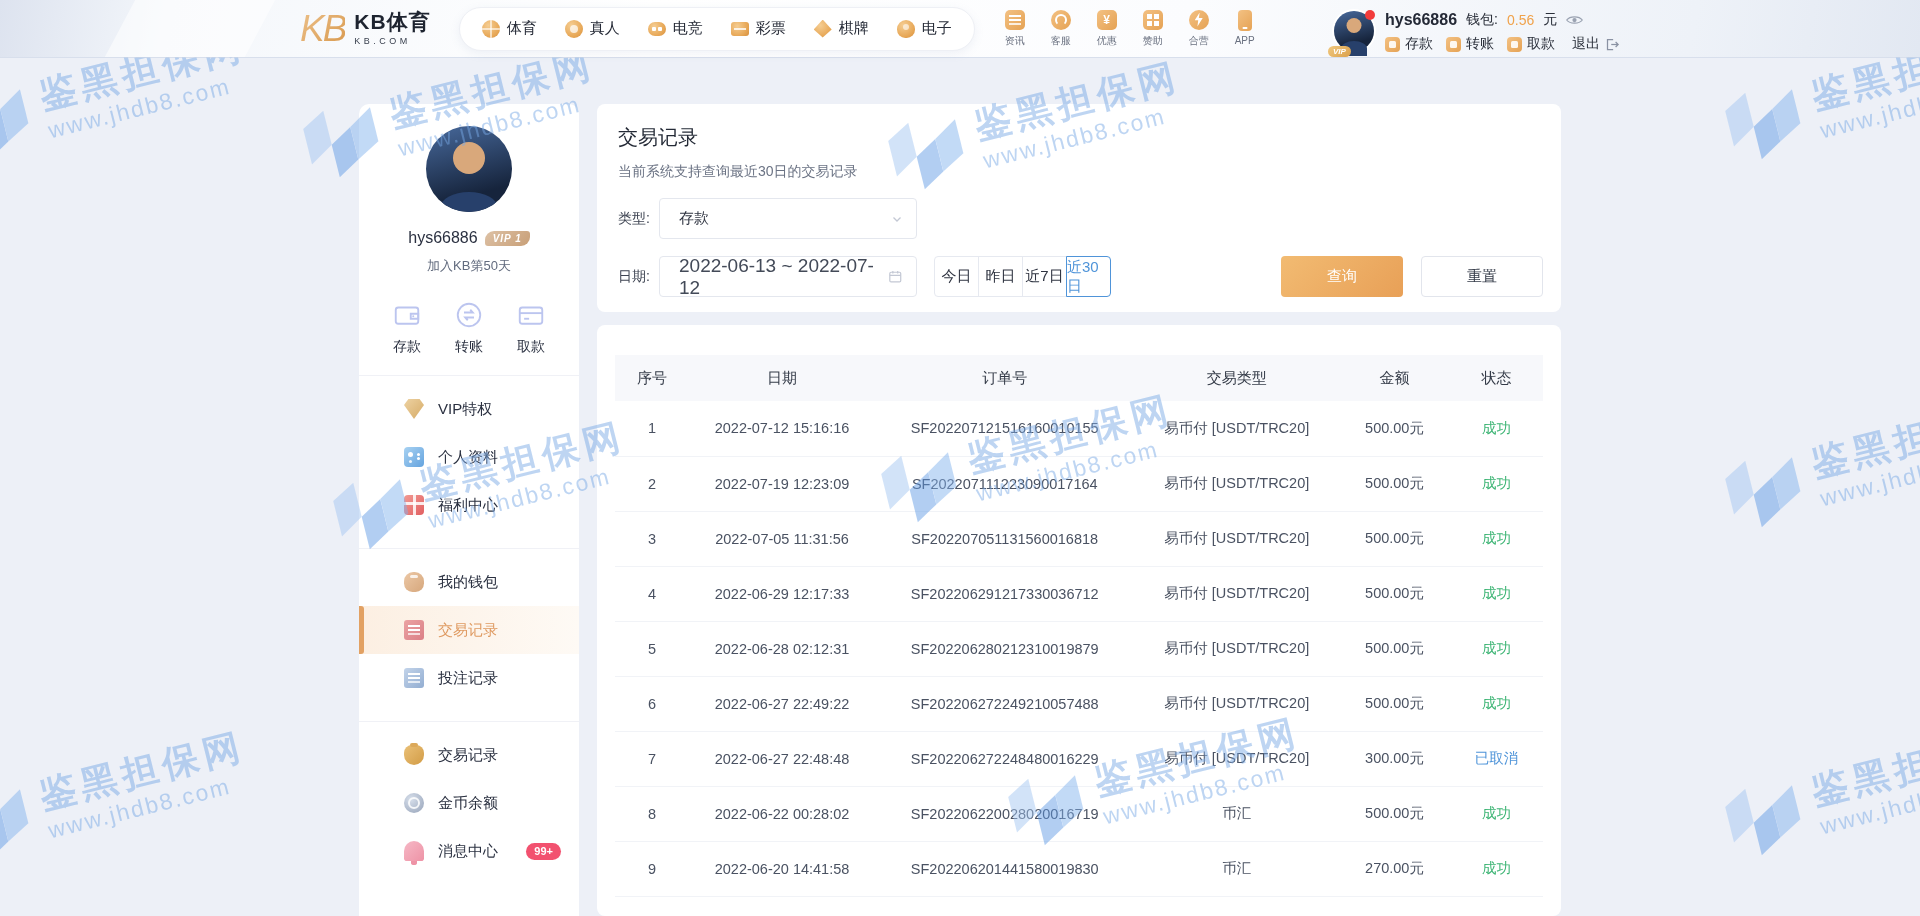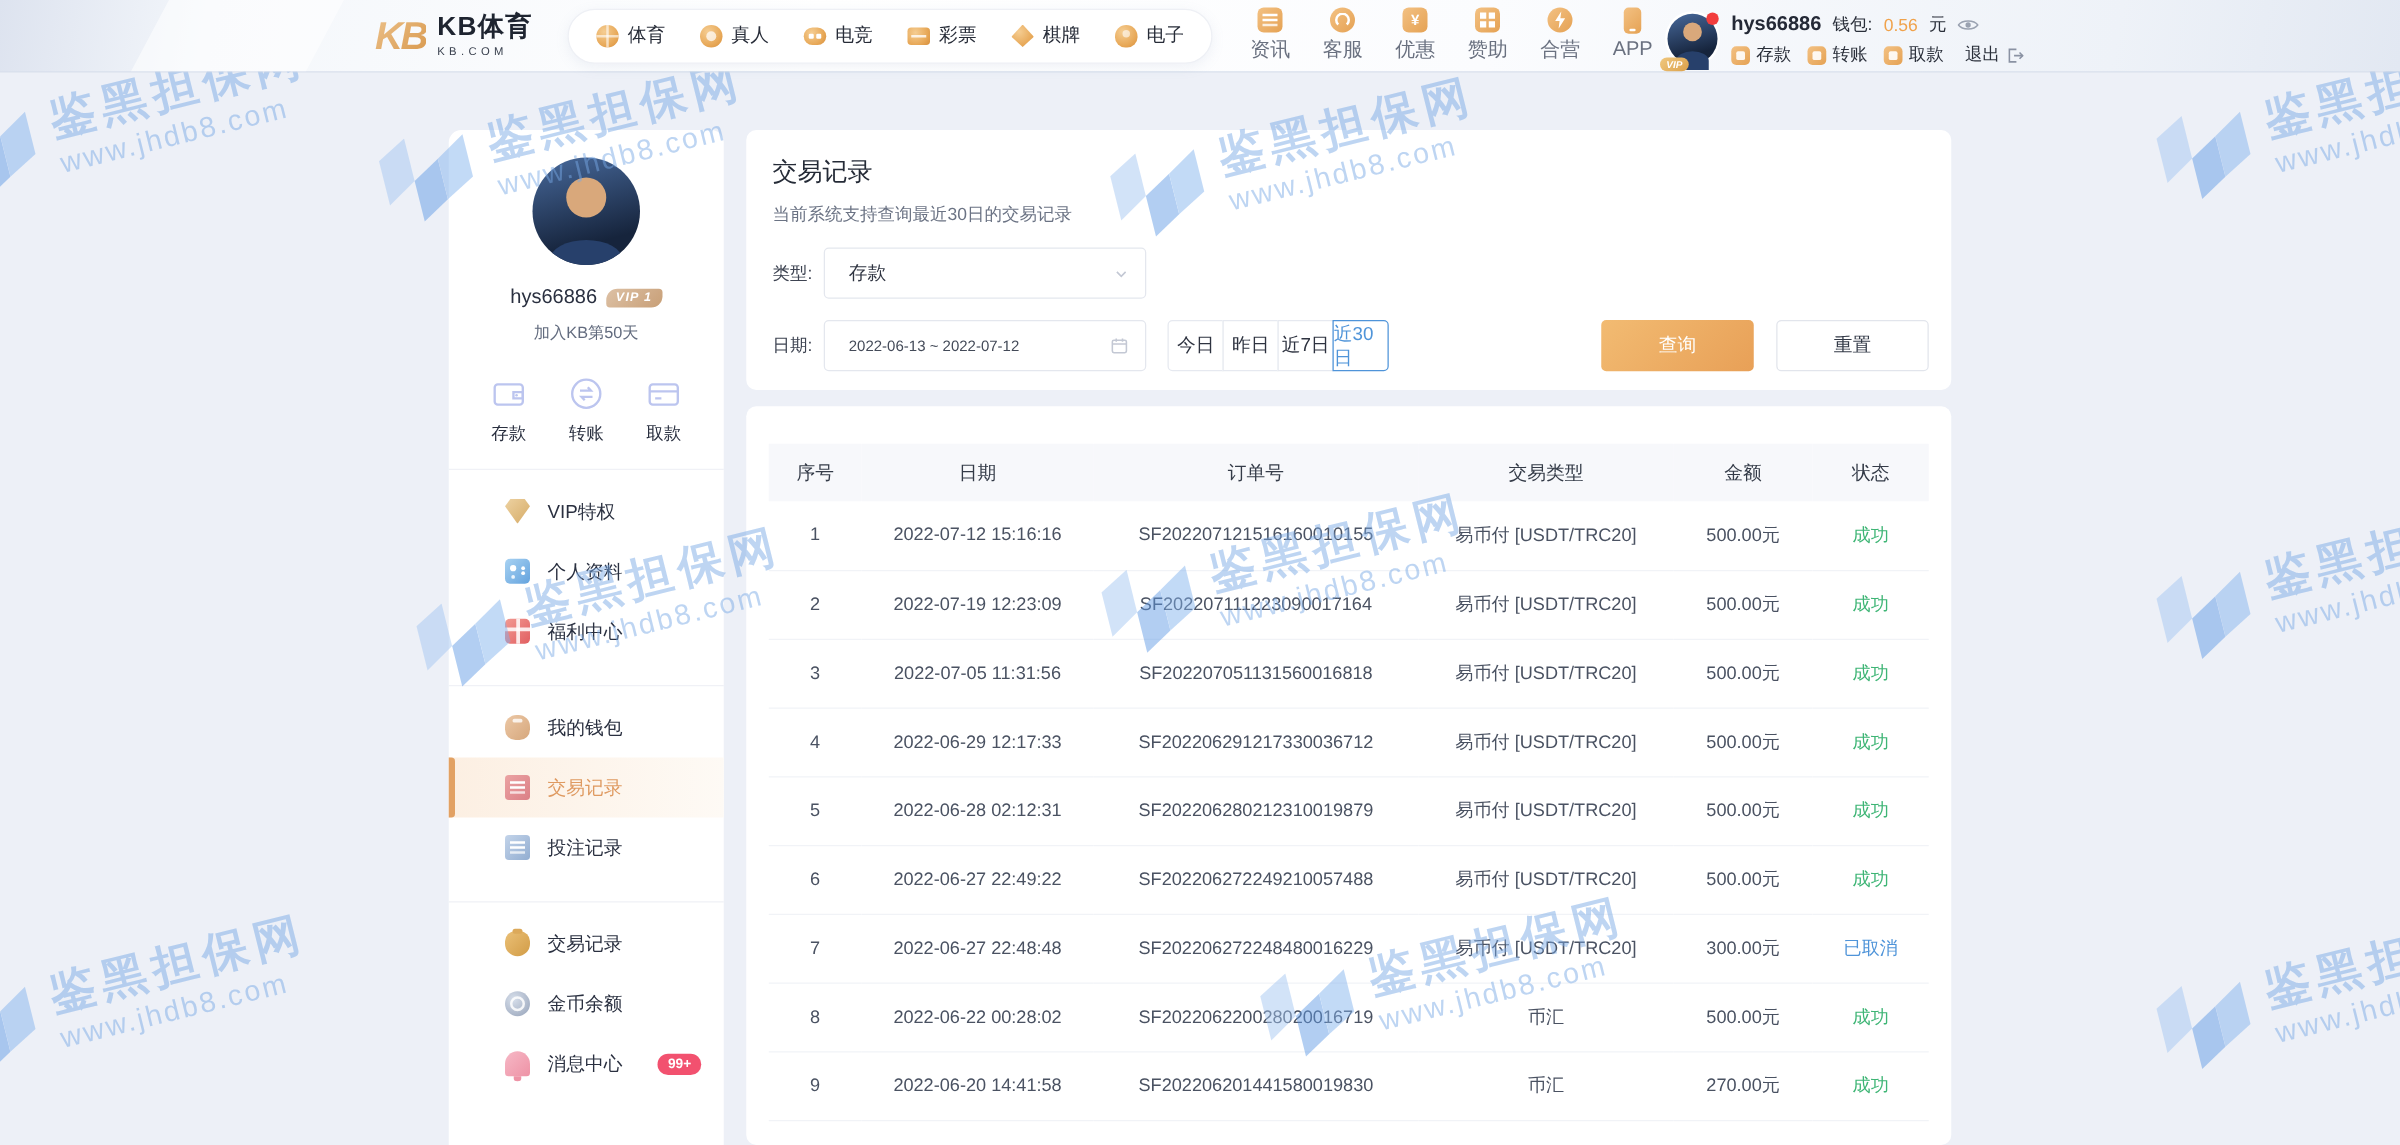--- a/index.html
+++ b/index.html
@@ -7,21 +7,21 @@
   body{font-family:"Liberation Sans","DejaVu Sans",sans-serif;background:#edf0f7;position:relative}
 
   
   .topbar{height:57px;position:relative;z-index:100;
     background:linear-gradient(100deg,#dde3ef 0%,#f4f7fb 9%,#ffffff 34%,#fbfcfe 62%,#eef2f8 88%,#e2e8f2 100%);
     box-shadow:0 1px 0 rgba(205,214,230,.65)}
   .topbar::before{content:"";position:absolute;left:120px;top:0;width:140px;height:57px;
     background:rgba(255,255,255,.55);transform:skewX(-28deg)}
   .topbar-inner{width:1320px;height:100%;margin:0 auto;display:flex;align-items:center;position:relative}
   .logo{display:flex;align-items:center;gap:9px;cursor:pointer}
-  .logo-mark{font-size:31px;font-weight:700;font-style:italic;letter-spacing:-2px;
+  .logo-mark{font-size:37px;font-weight:400;font-style:italic;letter-spacing:-2px;
     background:linear-gradient(135deg,#ecc18b,#d8984c);-webkit-background-clip:text;background-clip:text;color:transparent}
   .logo-title{font-size:21px;font-weight:bold;color:#1e2430;letter-spacing:1px;line-height:1.05}
   .logo-domain{font-size:9px;letter-spacing:3.5px;color:#39404e;margin-top:2px}
   .navpill{display:flex;align-items:center;height:44px;margin-left:28px;padding:0 8px;background:#fff;
     border:1px solid #eef0f5;border-radius:24px;box-shadow:0 3px 10px rgba(140,155,190,.12)}
   .nav-item{display:flex;align-items:center;gap:7px;padding:0 14px;font-size:15px;color:#272c38;cursor:pointer;white-space:nowrap}
   .gi{width:18px;height:18px;flex:none;border-radius:50%;position:relative;
     background:radial-gradient(circle at 35% 30%,#f5cd92,#e7a756 65%,#d68e3c)}
   .gi-sport::before{content:"";position:absolute;left:8px;top:0;width:2px;height:18px;background:rgba(255,255,255,.6)}
   .gi-sport::after{content:"";position:absolute;top:8px;left:0;height:2px;width:18px;background:rgba(255,255,255,.6)}
@@ -29,21 +29,21 @@
   .gi-esports{border-radius:7px;height:14px;margin:2px 0}
   .gi-esports::after{content:"";position:absolute;left:4px;top:5px;width:4px;height:4px;background:#fff;border-radius:1px;box-shadow:6px 0 0 #fff}
   .gi-lottery{border-radius:3px;height:14px;margin:2px 0}
   .gi-lottery::after{content:"";position:absolute;left:3px;right:3px;top:6px;border-top:2px dashed rgba(255,255,255,.8)}
   .gi-poker{border-radius:0;clip-path:polygon(50% 0,100% 55%,50% 100%,0 55%)}
   .gi-slots{border-radius:50% 50% 46% 46%}
   .gi-slots::after{content:"";position:absolute;left:6px;top:4px;width:6px;height:6px;border-radius:50%;background:rgba(255,255,255,.6)}
   .utils{display:flex;align-items:flex-start;margin-left:30px}
   .util{display:flex;flex-direction:column;align-items:center;gap:4px;margin-left:26px;cursor:pointer}
   .util:first-child{margin-left:0}
-  .util-label{font-size:16px;color:#6a7180;white-space:nowrap}
+  .util-label{font-size:10px;color:#6a7180;white-space:nowrap}
   .ui{width:20px;height:20px;border-radius:5px;position:relative;background:linear-gradient(135deg,#f3c183,#e5a254)}
   .ui-news::after{content:"";position:absolute;left:4px;right:4px;top:5px;height:2px;background:#fff;box-shadow:0 4px 0 #fff,0 8px 0 rgba(255,255,255,.8)}
   .ui-service{border-radius:50%}
   .ui-service::after{content:"";position:absolute;inset:4px;border:2.5px solid #fff;border-radius:50%;border-bottom-color:transparent}
   .ui-promo::after{content:"¥";position:absolute;inset:0;display:flex;align-items:center;justify-content:center;color:#fff;font-size:12px;font-weight:bold}
   .ui-sponsor::after{content:"";position:absolute;left:4px;top:4px;width:5px;height:5px;background:#fff;box-shadow:7px 0 0 #fff,0 7px 0 #fff,7px 7px 0 #fff}
   .ui-coop{border-radius:50%}
   .ui-coop::after{content:"";position:absolute;left:6px;top:3px;width:8px;height:14px;background:#fff;
     clip-path:polygon(62% 0,0 56%,44% 56%,34% 100%,100% 40%,52% 40%)}
   .ui-app{width:14px;height:21px;border-radius:4px;margin:0 3px}
@@ -113,21 +113,21 @@
   
   .main{flex:1;display:flex;flex-direction:column;gap:13px}
   .card{background:#fff;border-radius:8px}
   .filter-card{height:208px;padding:20px 18px 0 21px}
   .f-title{font-size:20px;color:#252b37;font-weight:500}
   .f-sub{font-size:14px;color:#6b7384;margin-top:12px}
   .f-row{display:flex;align-items:center;margin-top:17px}
   .f-label{font-size:14px;color:#3e4452;width:41px;flex:none}
   .selectbox,.dateinput{width:258px;height:41px;border:1px solid #e4e7ee;border-radius:4px;background:#fff;
     display:flex;align-items:center;justify-content:space-between;padding:0 13px 0 19px;font-size:15px;color:#2e3340;cursor:pointer}
-  .dateinput{color:#434a58;font-size:12px}
+  .dateinput{color:#434a58;font-size:19px}
   .rangegroup{display:flex;margin-left:17px}
   .range-btn{width:45px;height:41px;margin-left:-1px;border:1px solid #e6e9f0;background:#fff;display:flex;align-items:center;
     justify-content:center;font-size:15px;color:#2e3340;cursor:pointer}
   .range-btn:first-child{margin-left:0;border-radius:4px 0 0 4px}
   .range-btn:last-child{border-radius:0 4px 4px 0}
   .range-btn.active{position:relative;z-index:2;border-color:#4f94d9;color:#4f94d9}
   .btn-search{margin-left:auto;width:122px;height:41px;border-radius:4px;display:flex;align-items:center;justify-content:center;
     background:linear-gradient(135deg,#f2bb72,#e8a057);color:#fff;font-size:15px;cursor:pointer}
   .btn-reset{margin-left:18px;width:122px;height:41px;border-radius:4px;display:flex;align-items:center;justify-content:center;
     background:#fff;border:1px solid #e2e5ec;color:#333a47;font-size:15px;cursor:pointer}

